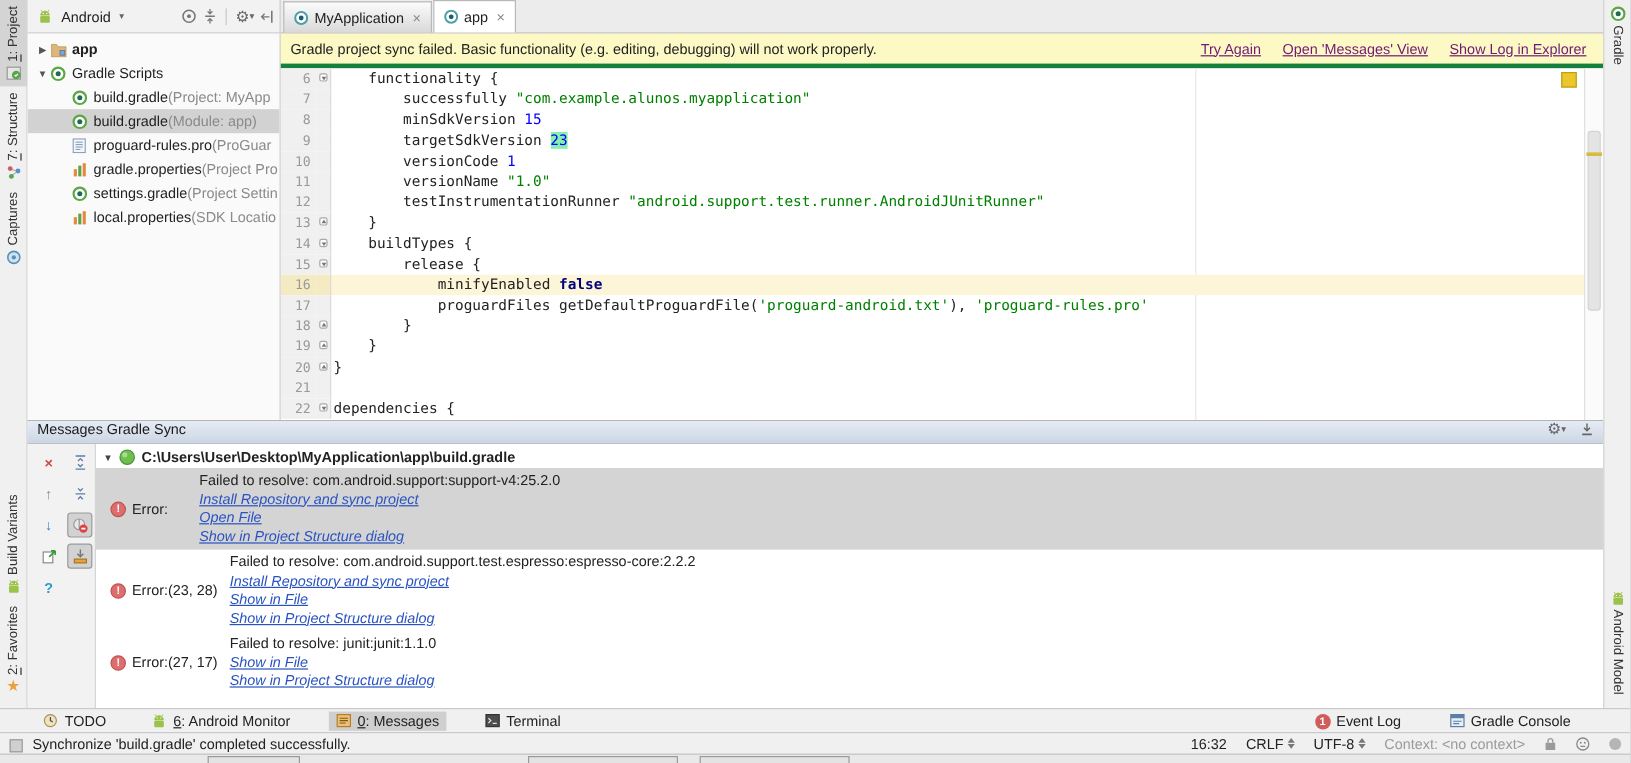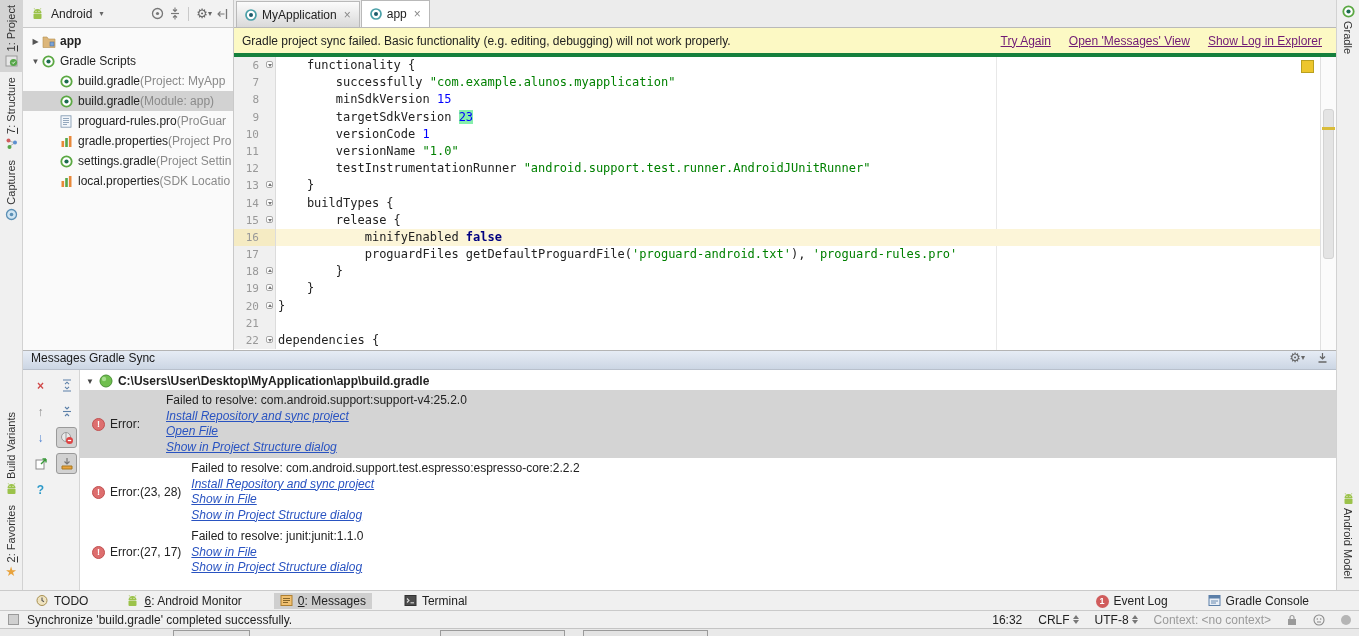--- a/index.html
+++ b/index.html
@@ -101,21 +101,21 @@
   
   #bottom-toolbar { height:20px; background:#f0f0f0; border-top:1px solid #cacaca; display:flex; align-items:center; padding:0 10px 0 30px; gap:26px; }
   .bitem { display:flex; align-items:center; gap:5px; cursor:pointer; padding:1px 6px; white-space:nowrap; }
   .bitem.sel { background:#cfcfcf; }
   .bitem u { text-decoration:underline; }
   #bt-right { margin-left:auto; display:flex; gap:28px; margin-right:34px; }
   .badge { width:13px; height:13px; border-radius:50%; background:#d05c5c; color:#fff; font-size:9px; font-weight:bold;
            display:inline-flex; align-items:center; justify-content:center; }
 
   #status-bar { height:18px; background:#f0f0f0; border-top:1px solid #cacaca; display:flex; align-items:center; padding:0 8px; }
-  #sb-left { display:flex; align-items:center; gap:8px; }
+  #sb-left { display:flex; align-items:flex-end; gap:8px; }
   #sb-square { width:11px; height:11px; background:#d0d0d0; border:1px solid #9a9a9a; }
   #sb-right { margin-left:auto; display:flex; align-items:center; gap:16px; }
   .sb-item { display:flex; align-items:center; gap:2px; cursor:pointer; }
   .ctx { color:#9a9a9a; }
   .updn { display:inline-flex; flex-direction:column; gap:1px; margin-left:1px; }
   .updn i { width:0; height:0; border-left:3px solid transparent; border-right:3px solid transparent; display:block; }
   .updn .u { border-bottom:4px solid #777; }
   .updn .d { border-top:4px solid #777; }
   .sb-ball { width:10px; height:10px; border-radius:50%; background:#b5b5b5; }
 

